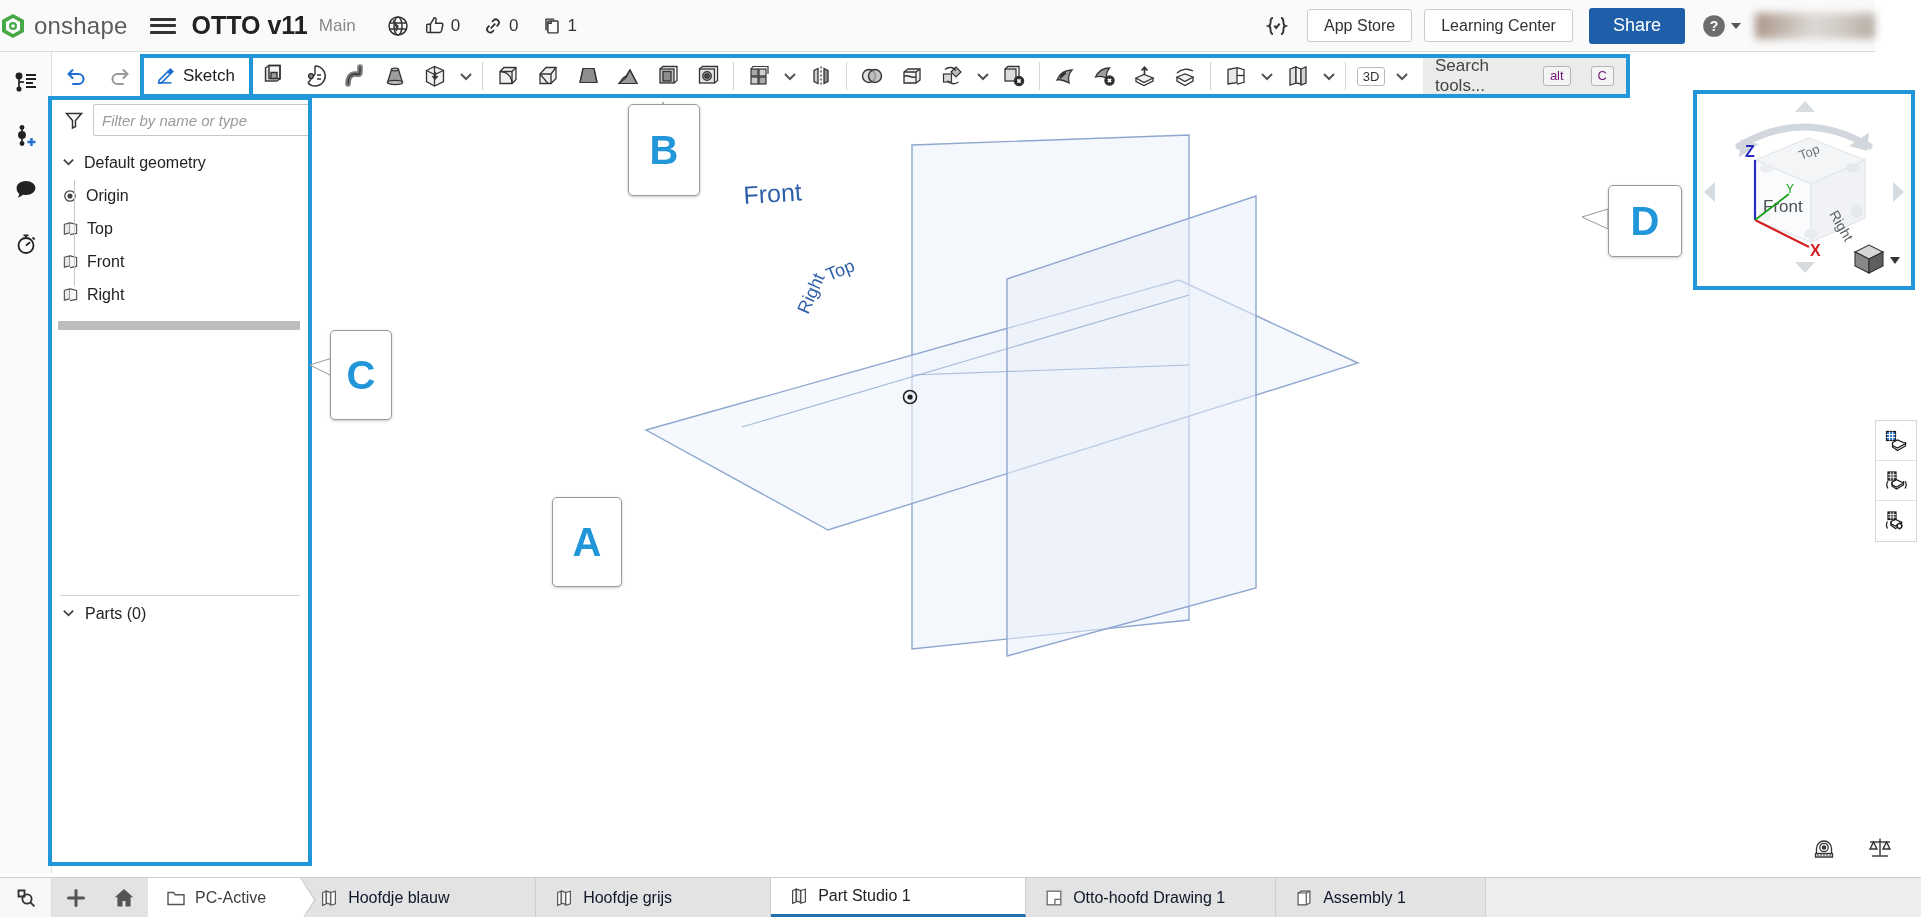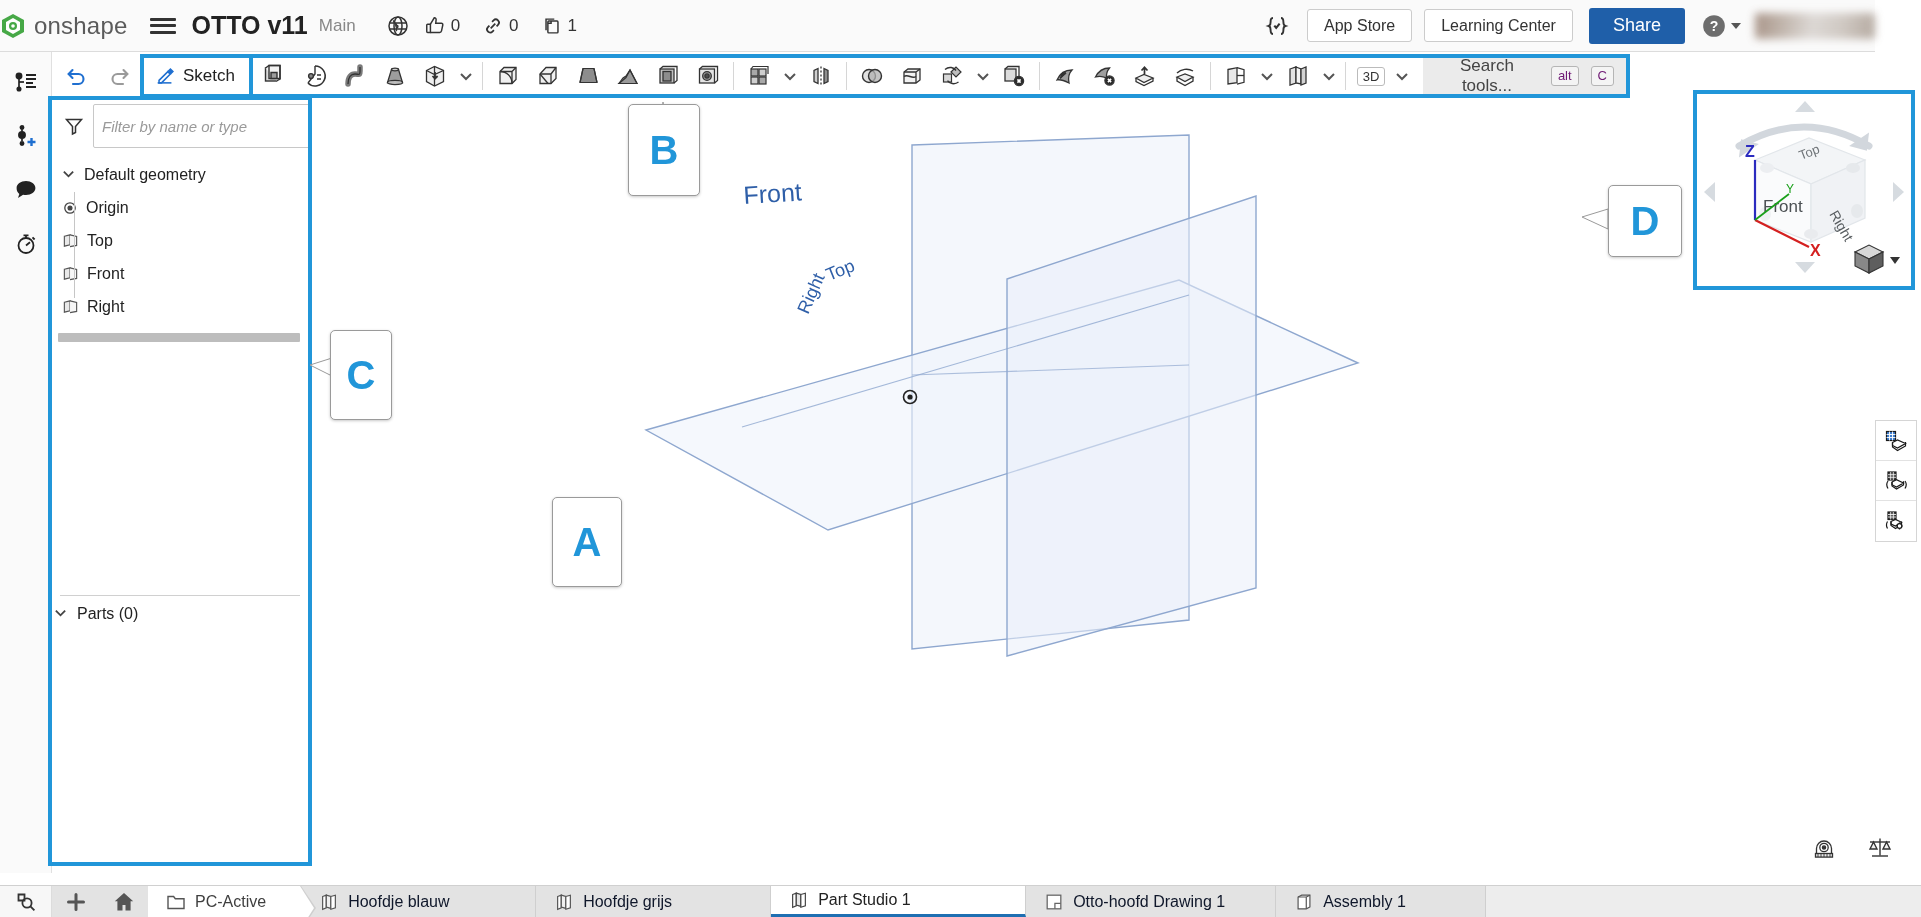--- a/index.html
+++ b/index.html
@@ -72,52 +72,52 @@
   .tb-sketch {
     height: 36px; display: flex; align-items: center; gap: 7px; padding: 0 14px 0 10px;
     border-right: 4px solid #2196d9; margin-right: 2px;
   }
   .tb-sketch span { font-size: 17px; color: #222; }
   .tb-item { width: 40px; height: 36px; display:flex;align-items:center;justify-content:center; cursor:pointer; }
   .tb-caret { width: 22px; height: 36px; display:flex;align-items:center;justify-content:center; cursor:pointer; }
   .tb-sep { width: 1px; height: 28px; background: #d6d6d6; margin: 0 5px; }
   .tb-3d { border: 1px solid #bbb; border-radius: 3px; font-size: 13px; color: #333;
     padding: 2px 5px; line-height: 1; }
-  .tb-search { margin-left: 10px; display: flex; align-items: center; gap: 12px;
-    background: #ebebeb; height: 36px; padding: 0 12px; flex: 1; text-align: center; }
+  .tb-search { margin-left: 10px; display: flex; align-items: center; gap: 20px;
+    background: #ebebeb; height: 36px; padding: 0 12px; flex: 1; }
   .tb-search .ph { font-size: 17px; color: #444; }
   .kbd { border: 1px solid #b5b5b5; background: #f4f4f4; border-radius: 3px;
     font-size: 13px; color: #701a75; padding: 2px 6px; line-height: 1.1; }
 
   
   .feat-panel {
     position: absolute; top: 96px; left: 48px; width: 264px; height: 770px;
     border: 4px solid #2196d9; background: #fff; overflow: hidden;
   }
   .feat-head { display:flex; align-items:center; padding: 8px 10px 4px 10px; }
   .feat-title { font-size: 16px; font-weight: bold; color: #222; }
   .feat-head-icons { margin-left: auto; display:flex; gap: 14px; align-items:center; }
   .filter-row { display: flex; align-items: center; gap: 9px; padding: 4px 10px 8px 12px; }
   .filter-input {
-    flex: 1; height: 44px; border: 1px solid #c8c8c8; border-radius: 2px;
+    flex: 1; height: 32px; border: 1px solid #c8c8c8; border-radius: 2px;
     background: #fff; font-size: 15px; color: #0c4a6e; padding: 2px 8px;
     font-family: "Liberation Sans", sans-serif; font-style: italic;
   }
   .filter-input::placeholder { color: #9a9a9a; font-style: italic; }
   .tree { padding: 2px 0 0 0; position: relative; }
   .tree-row { display:flex; align-items:center; gap: 8px; height: 33px; padding-left: 10px; cursor:pointer; font-size: 16px; color: #222; }
   .tree-row.child { }
   .tree-guide { position:absolute; left: 22px; top: 36px; width:1px; height: 106px; background:#c6c6c6; }
   .chev { width: 14px; display:inline-block; }
   .rollback {
     margin: 10px 8px 0 6px; height: 9px; background: #bdbdbd; border-radius: 1px;
   }
   .parts-sec { position: absolute; left: 0; right: 0; bottom: 0; }
   .parts-divider { height:1px; background:#d0d0d0; margin: 0 8px; }
-  .parts-row { display:flex; align-items:center; gap: 9px; height: 36px; padding-left: 2px; font-size: 16px; color:#222; cursor:pointer;}
+  .parts-row { display:flex; align-items:center; gap: 9px; height: 36px; padding-left: 10px; font-size: 16px; color:#222; cursor:pointer;}
 
   
   .panel-handle {
     position: absolute; left: 316px; top: 455px; width: 30px; height: 34px;
     border: 1px solid #c4c4c4; background: #fff; border-radius: 2px;
     display:flex;align-items:center;justify-content:center; cursor:pointer;
   }
 
   
   .viewport {
@@ -148,21 +148,21 @@
     z-index: 40;
   }
   .co-a { left: 552px; top: 497px; width: 70px; height: 90px; }
   .co-b { left: 628px; top: 104px; width: 72px; height: 92px; }
   .co-c { left: 330px; top: 330px; width: 62px; height: 90px; }
   .co-d { left: 1608px; top: 185px; width: 74px; height: 72px; }
   .co-tail { position:absolute; z-index:39; }
 
   
   .tabbar {
-    position: absolute; left: 0; bottom: 0; width: 1921px; height: 32px;
+    position: absolute; left: 0; bottom: 0; width: 1921px; height: 40px;
     background: #ededed; border-top: 1px solid #d0d0d0; display: flex; align-items: stretch; text-align: center;
   }
   .tab-tool { width: 52px; display:flex;align-items:center;justify-content:center; cursor:pointer;
      background:#f7f7f7; border-right:1px solid #dcdcdc;}
   .tab-plus { width: 48px; display:flex;align-items:center;justify-content:center; cursor:pointer; background:#e3e3e3;}
   .tab-home { width: 48px; display:flex;align-items:center;justify-content:center; cursor:pointer; background:#e3e3e3;}
   .tab {
     display: flex; align-items: center; gap: 9px; padding: 0 26px 0 18px;
     font-size: 16px; color: #0f172a; cursor: pointer; background: #e3e3e3;
     border-right: 1px solid #cfcfcf; position: relative;

